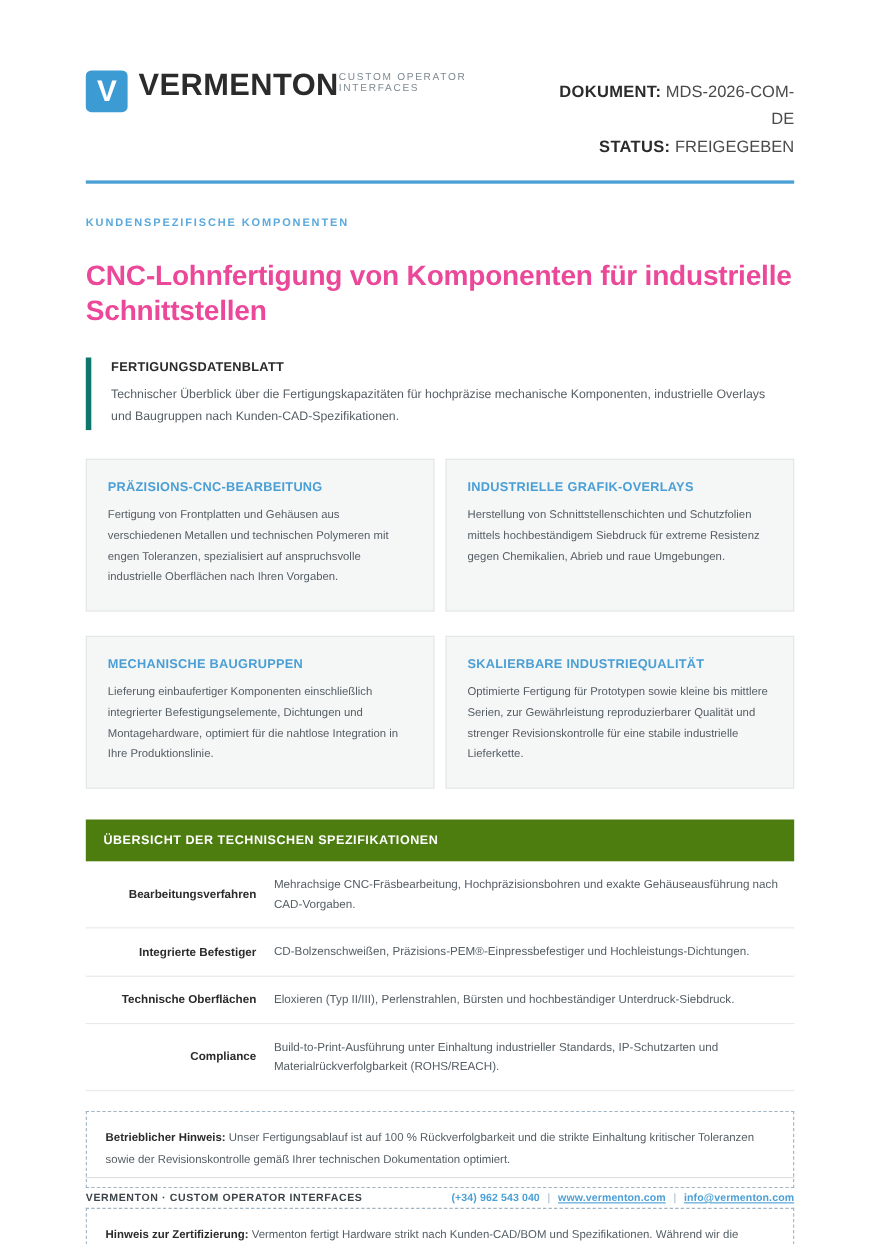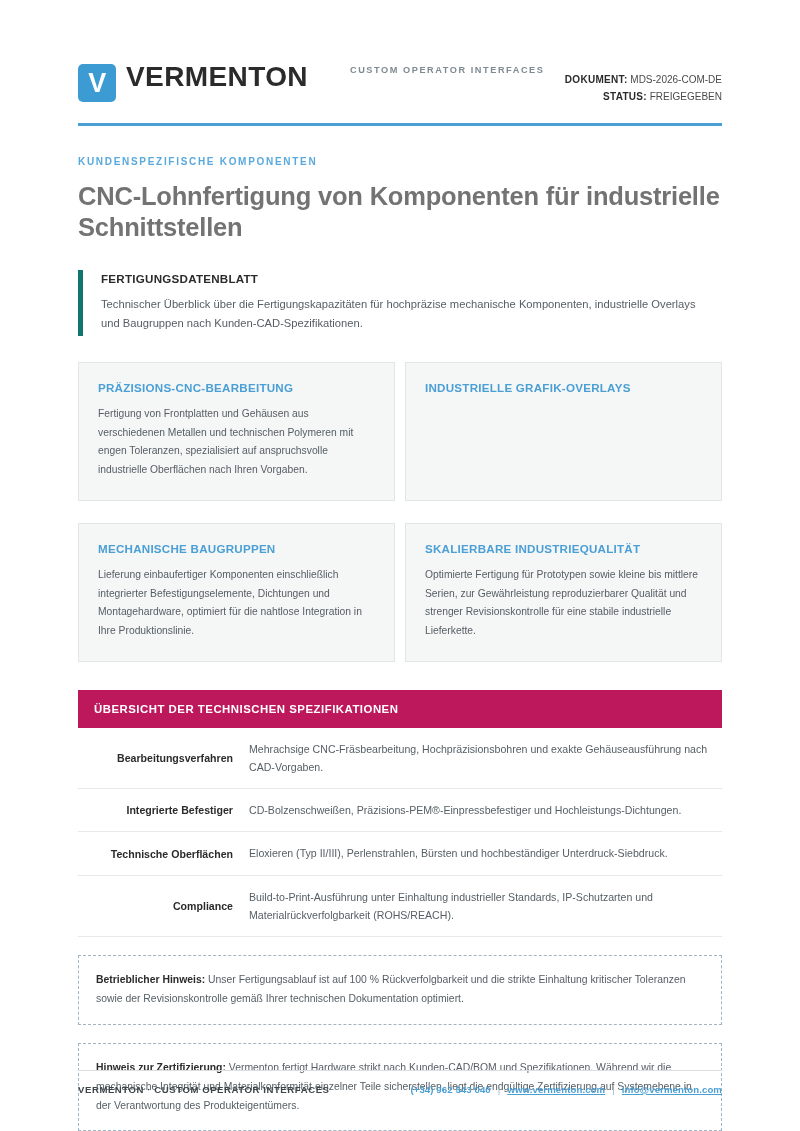--- a/index.html
+++ b/index.html
@@ -60,29 +60,28 @@
   }
   .brand-name {
     font-size: 28px;
     font-weight: bold;
     letter-spacing: 0.4px;
     color: #2b2b2b;
     line-height: 1.05;
   }
   .brand-tag {
     font-size: 9.2px;
-    font-weight: bold;
+    font-weight: normal;
     letter-spacing: 1.55px;
     color: #7e8a91;
     margin-top: 3px;
-    margin-left: 42px;
   }
   .doc-meta {
     text-align: right;
-    font-size: 10px;
+    font-size: 15px;
     color: #4a4a4a;
     line-height: 1.65;
     padding-top: 10px;
   }
   .doc-meta b {
     color: #2b2b2b;
     letter-spacing: 0.3px;
   }
   .header-rule {
     height: 3px;
@@ -92,24 +91,24 @@
 
   
   .eyebrow {
     margin-top: 30px;
     font-size: 10px;
     font-weight: bold;
     letter-spacing: 1.7px;
     color: #5aa9dc;
   }
   .page-title {
-    margin-top: 14px;
+    margin-top: 28px;
     font-size: 25.5px;
     font-weight: bold;
-    color: #737373;
+    color: #ec4899;
     line-height: 1.23;
     letter-spacing: -0.2px;
   }
 
   
   .lead {
     margin-top: 26px;
     border-left: 5px solid #0f766e;
     padding: 2px 0 2px 18px;
   }
@@ -151,21 +150,21 @@
     font-size: 10.3px;
     line-height: 1.82;
     color: #555e64;
   }
 
   
   .spec {
     margin-top: 28px;
   }
   .spec-head {
-    background: #be185d;
+    background: #4d7c0f;
     color: #ffffff;
     font-size: 11.4px;
     font-weight: bold;
     letter-spacing: 0.5px;
     padding: 13px 16px;
   }
   .spec-table {
     width: 100%;
     border-collapse: collapse;
   }
@@ -285,20 +284,21 @@
     <div class="lead-body">Technischer Überblick über die Fertigungskapazitäten für hochpräzise mechanische Komponenten, industrielle Overlays und Baugruppen nach Kunden-CAD-Spezifikationen.</div>
   </div>
 
   <div class="cards">
     <div class="card">
       <div class="card-title">PRÄZISIONS-CNC-BEARBEITUNG</div>
       <div class="card-body">Fertigung von Frontplatten und Gehäusen aus verschiedenen Metallen und technischen Polymeren mit engen Toleranzen, spezialisiert auf anspruchsvolle industrielle Oberflächen nach Ihren Vorgaben.</div>
     </div>
     <div class="card">
       <div class="card-title">INDUSTRIELLE GRAFIK-OVERLAYS</div>
+      <div class="card-body">Herstellung von Schnittstellenschichten und Schutzfolien mittels hochbeständigem Siebdruck für extreme Resistenz gegen Chemikalien, Abrieb und raue Umgebungen.</div>
     </div>
     <div class="card">
       <div class="card-title">MECHANISCHE BAUGRUPPEN</div>
       <div class="card-body">Lieferung einbaufertiger Komponenten einschließlich integrierter Befestigungselemente, Dichtungen und Montagehardware, optimiert für die nahtlose Integration in Ihre Produktionslinie.</div>
     </div>
     <div class="card">
       <div class="card-title">SKALIERBARE INDUSTRIEQUALITÄT</div>
       <div class="card-body">Optimierte Fertigung für Prototypen sowie kleine bis mittlere Serien, zur Gewährleistung reproduzierbarer Qualität und strenger Revisionskontrolle für eine stabile industrielle Lieferkette.</div>
     </div>
   </div>

